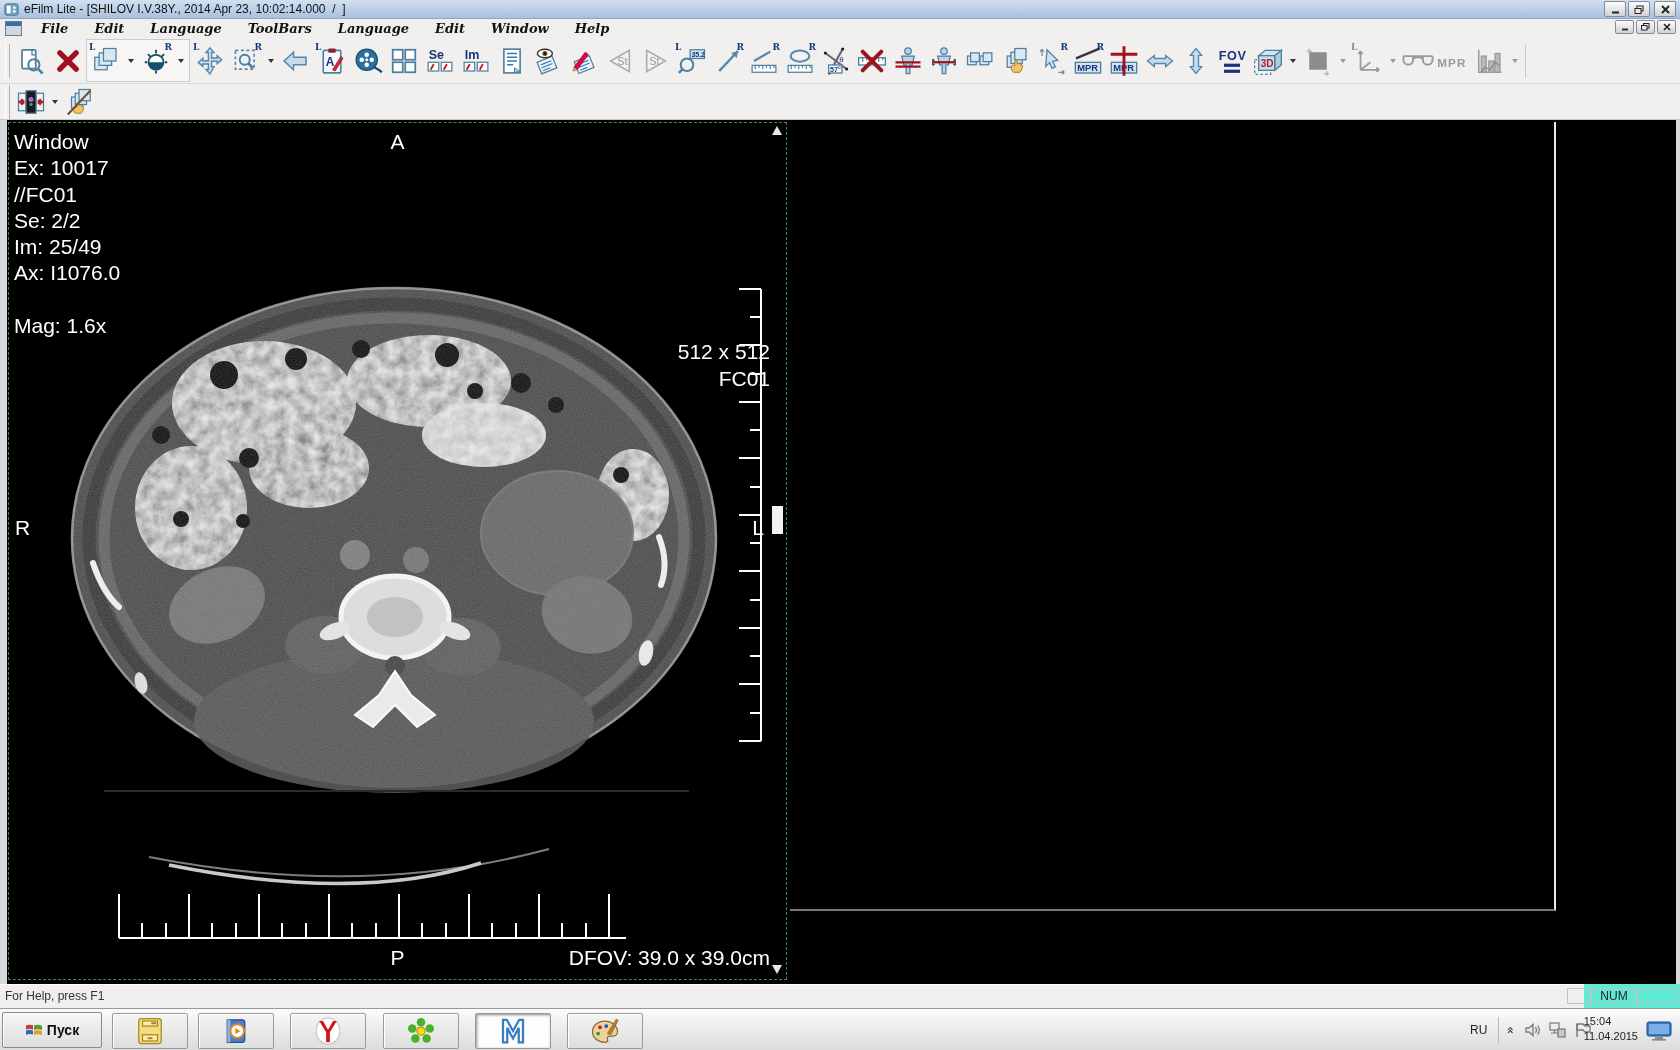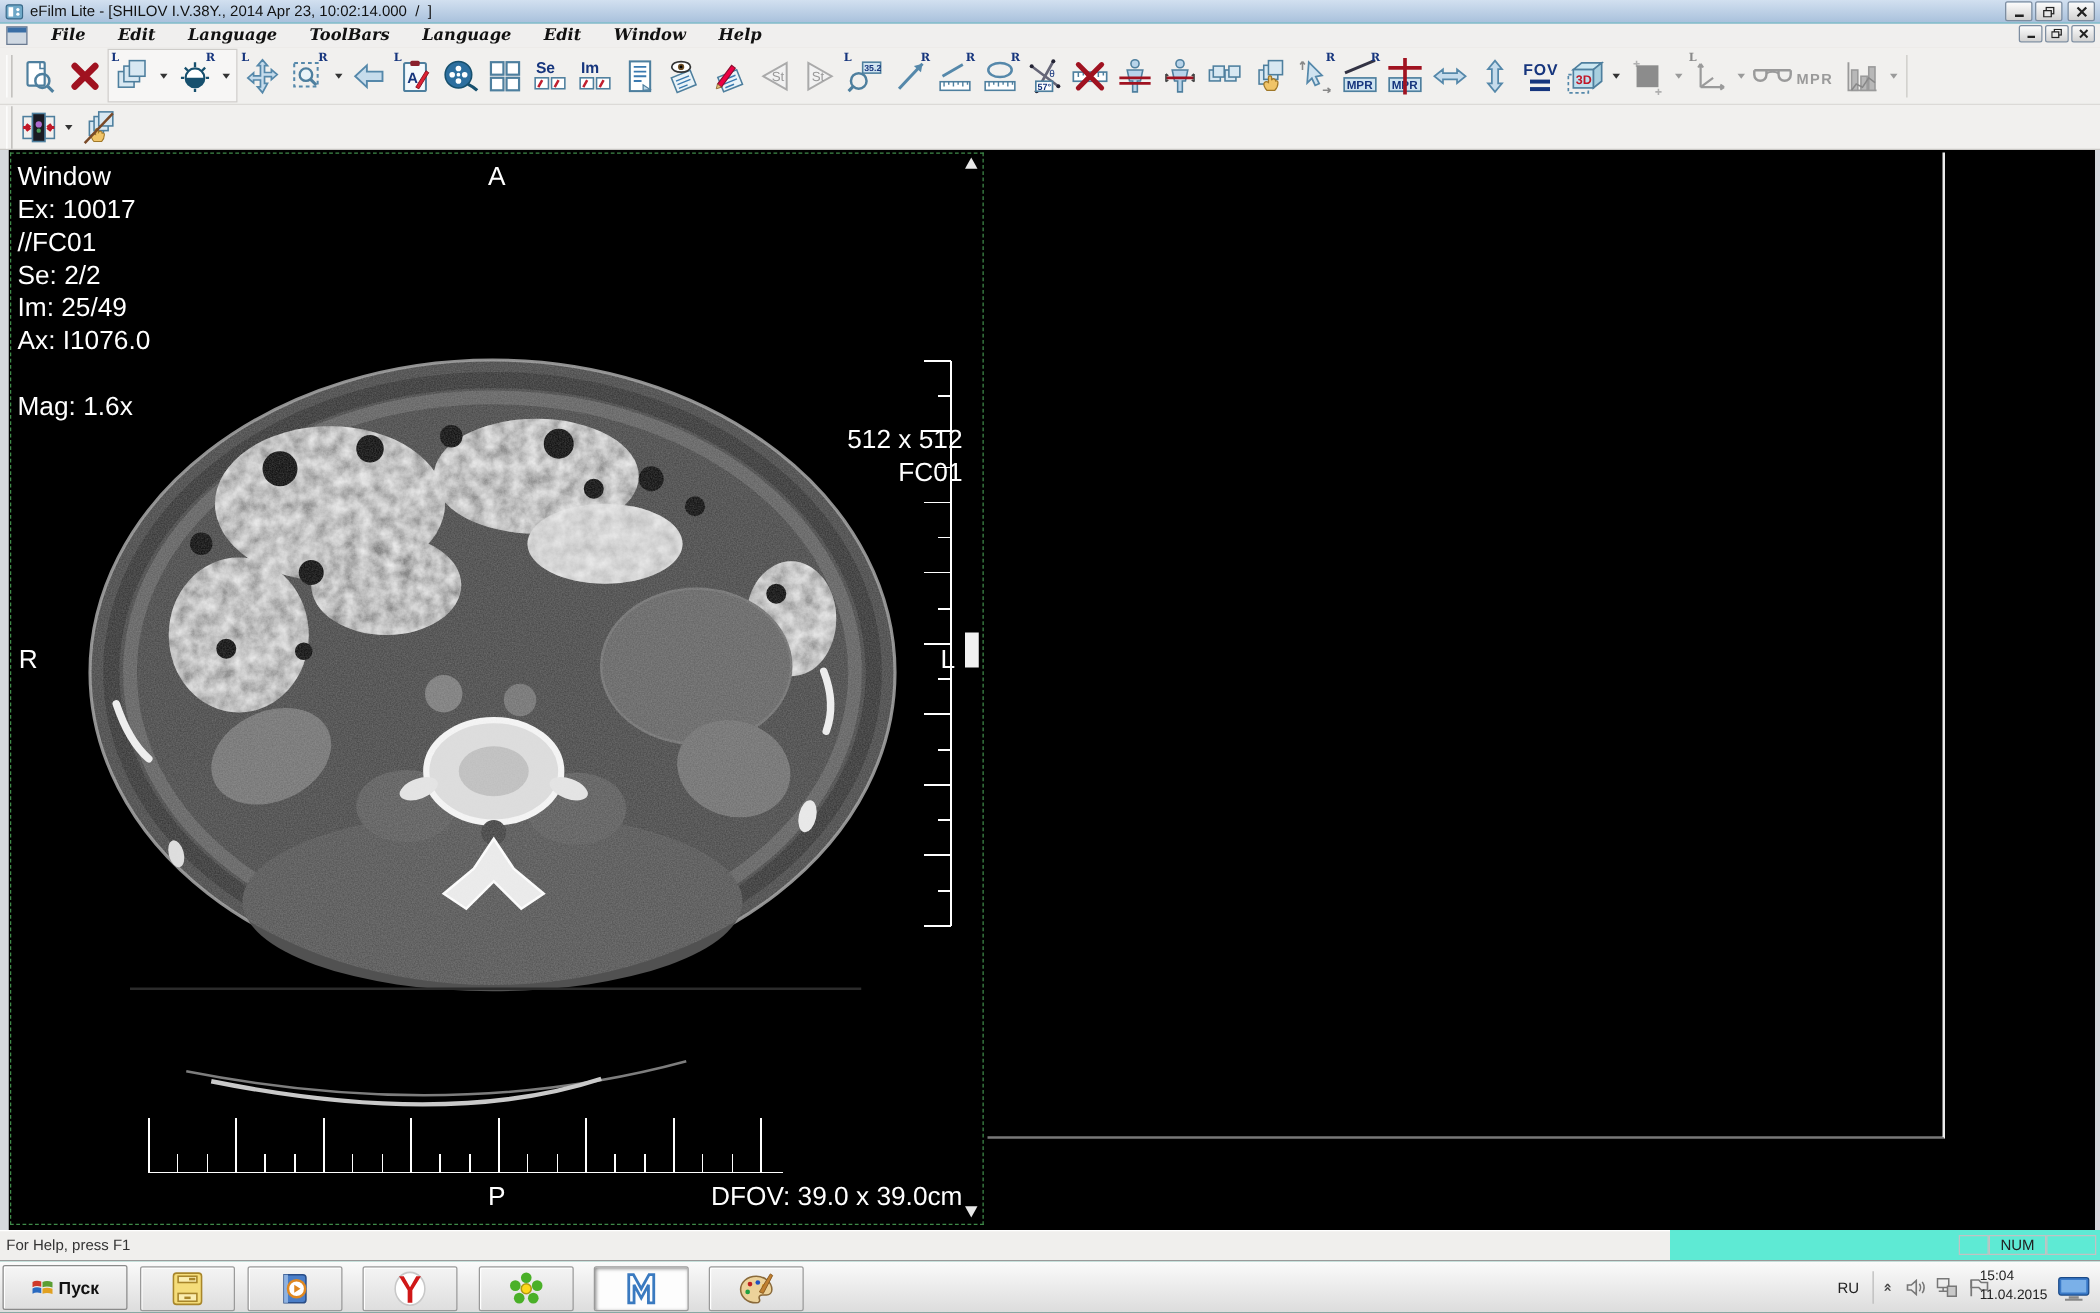--- a/index.html
+++ b/index.html
@@ -59,21 +59,21 @@
 
   
   #vsb{position:absolute;right:1px;top:0;width:15px;height:100%;}
   #vsb-up{position:absolute;top:3px;left:2px;width:0;height:0;
     border-left:5.5px solid transparent;border-right:5.5px solid transparent;border-bottom:9px solid #e8e8e8}
   #vsb-dn{position:absolute;bottom:5px;left:2px;width:0;height:0;
     border-left:5.5px solid transparent;border-right:5.5px solid transparent;border-top:9px solid #e8e8e8}
   #vsb-thumb{position:absolute;top:383px;left:2px;width:11px;height:28px;background:#f2f2f2}
 
   
-  #statusbar{position:absolute;left:0;top:984px;width:1336px;height:24px;background:#f0efed;
+  #statusbar{position:absolute;left:0;top:984px;width:1584px;height:24px;background:#f0efed;
     border-top:1px solid #fff;box-sizing:border-box}
   #statusbar .help{position:absolute;left:5px;top:4px;font:12px "Liberation Sans",sans-serif;color:#333}
   .spane{position:absolute;top:3px;height:16px;border:1px solid #c2c2c2;box-sizing:border-box;
     font:12px "Liberation Sans",sans-serif;color:#222;text-align:center;line-height:14px}
 
   
   #taskbar{position:absolute;left:0;top:1008px;width:1680px;height:42px;
     background:linear-gradient(#fbfbfb,#dcdcdc);border-top:1px solid #9a9a9a;box-sizing:border-box}
   #startbtn{position:absolute;left:2px;top:3px;width:100px;height:36px;background:linear-gradient(#f6f6f6,#dedede);
     border:1px solid #8a8a8a;box-shadow:inset 1px 1px 0 #fff;border-radius:2px;

